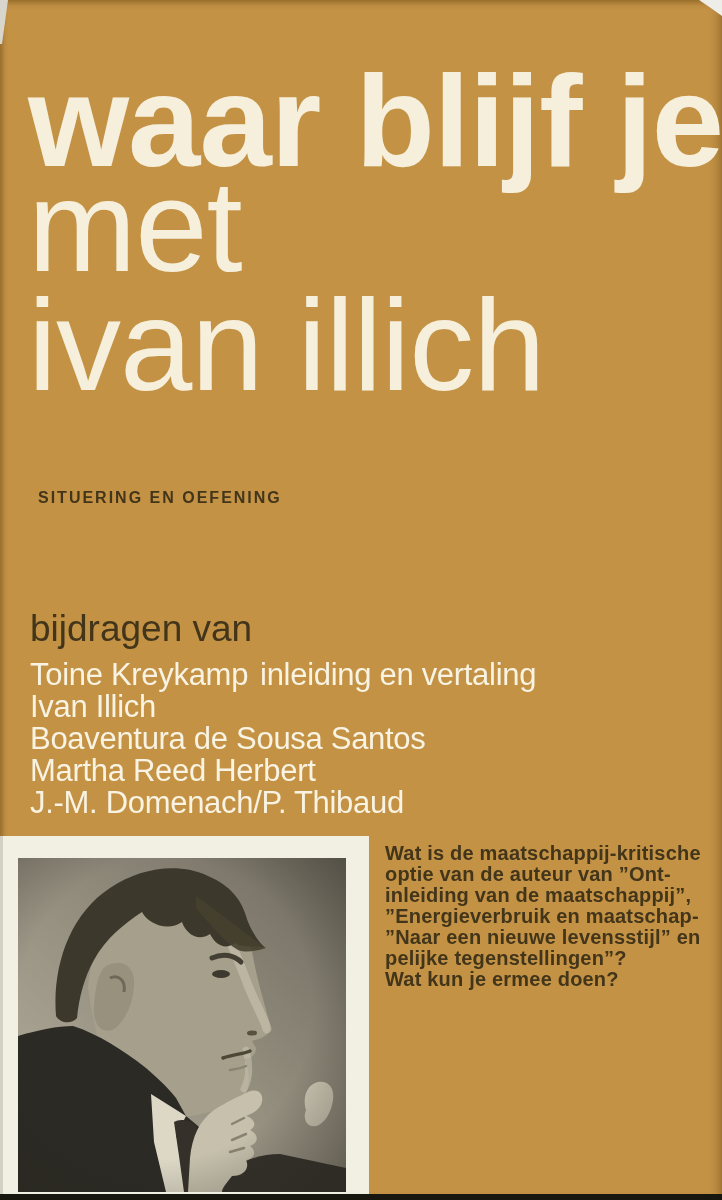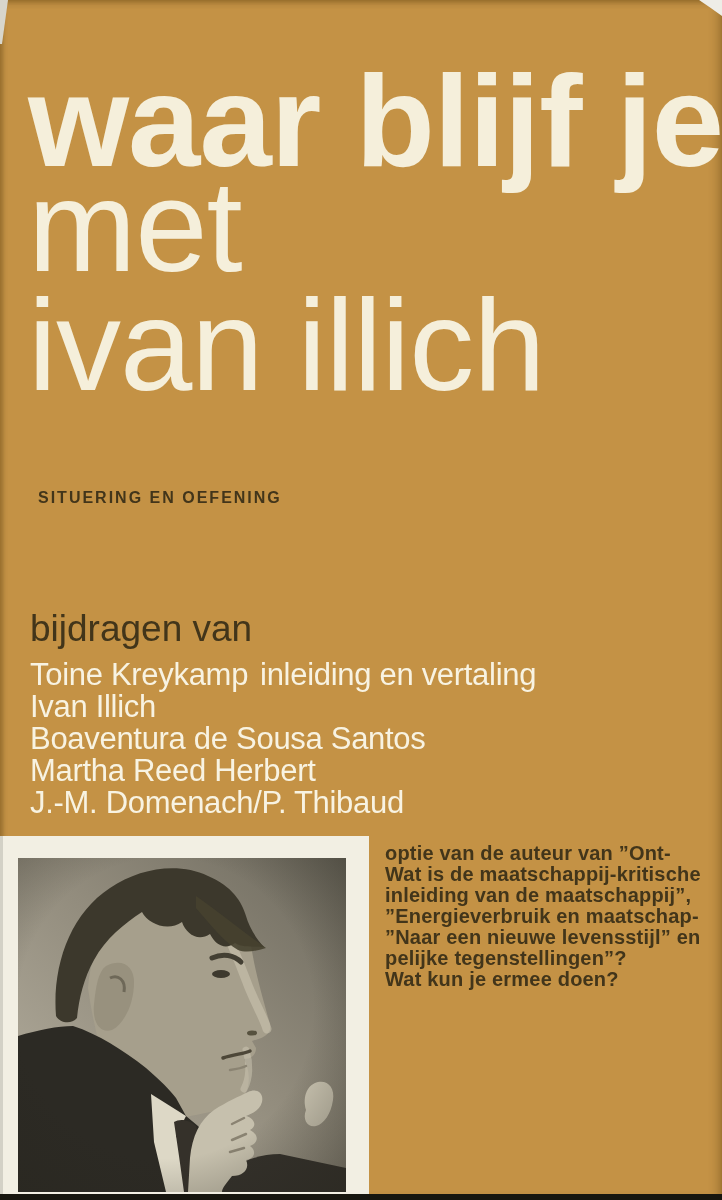--- a/index.html
+++ b/index.html
@@ -100,22 +100,22 @@
 
   <div class="contrib-list">
     <div class="contrib-row"><span class="contrib-name">Toine Kreykamp</span><span class="contrib-role">inleiding en vertaling</span></div>
     <div class="contrib-row"><span class="contrib-name">Ivan Illich</span><span class="contrib-role"></span></div>
     <div class="contrib-row"><span class="contrib-name">Boaventura de Sousa Santos</span><span class="contrib-role"></span></div>
     <div class="contrib-row"><span class="contrib-name">Martha Reed Herbert</span><span class="contrib-role"></span></div>
     <div class="contrib-row"><span class="contrib-name">J.-M. Domenach/P. Thibaud</span><span class="contrib-role"></span></div>
   </div>
 
   <div class="blurb">
+    <div class="blurb-line">Wat is de maatschappij-kritische</div>
     <div class="blurb-line">optie van de auteur van ”Ont-</div>
-    <div class="blurb-line">Wat is de maatschappij-kritische</div>
     <div class="blurb-line">inleiding van de maatschappij”,</div>
     <div class="blurb-line">”Energieverbruik en maatschap-</div>
     <div class="blurb-line">”Naar een nieuwe levensstijl” en</div>
     <div class="blurb-line">pelijke tegenstellingen”?</div>
     <div class="blurb-line">Wat kun je ermee doen?</div>
   </div>
 
   <div class="photo-frame">
     <div class="photo">
       <svg viewBox="0 0 328 334" preserveAspectRatio="none">

